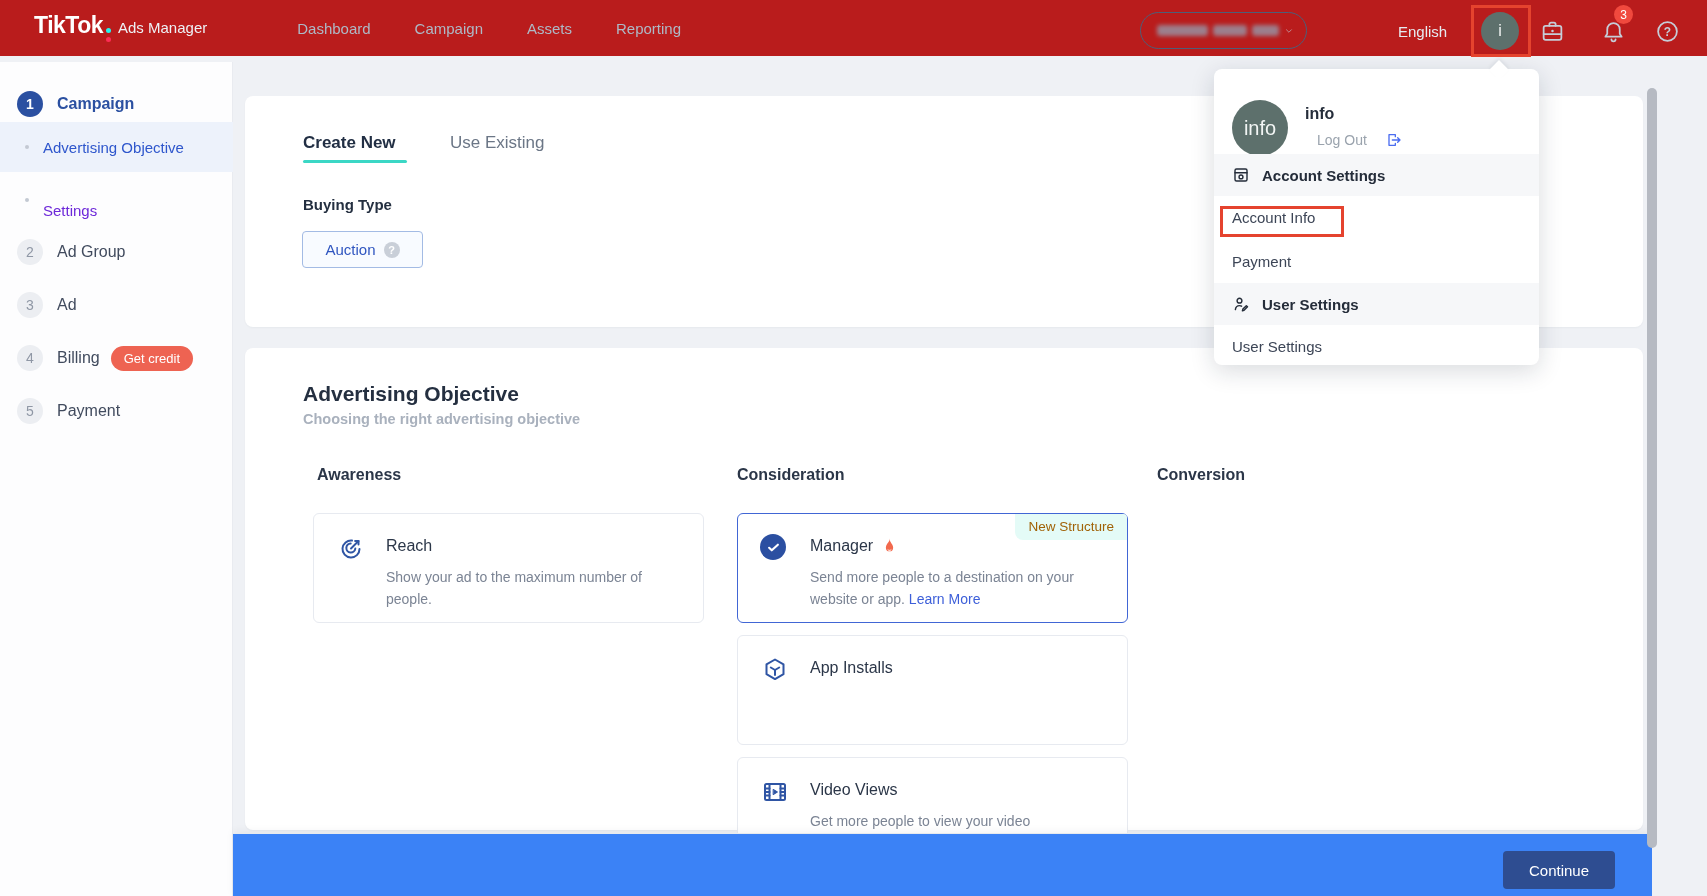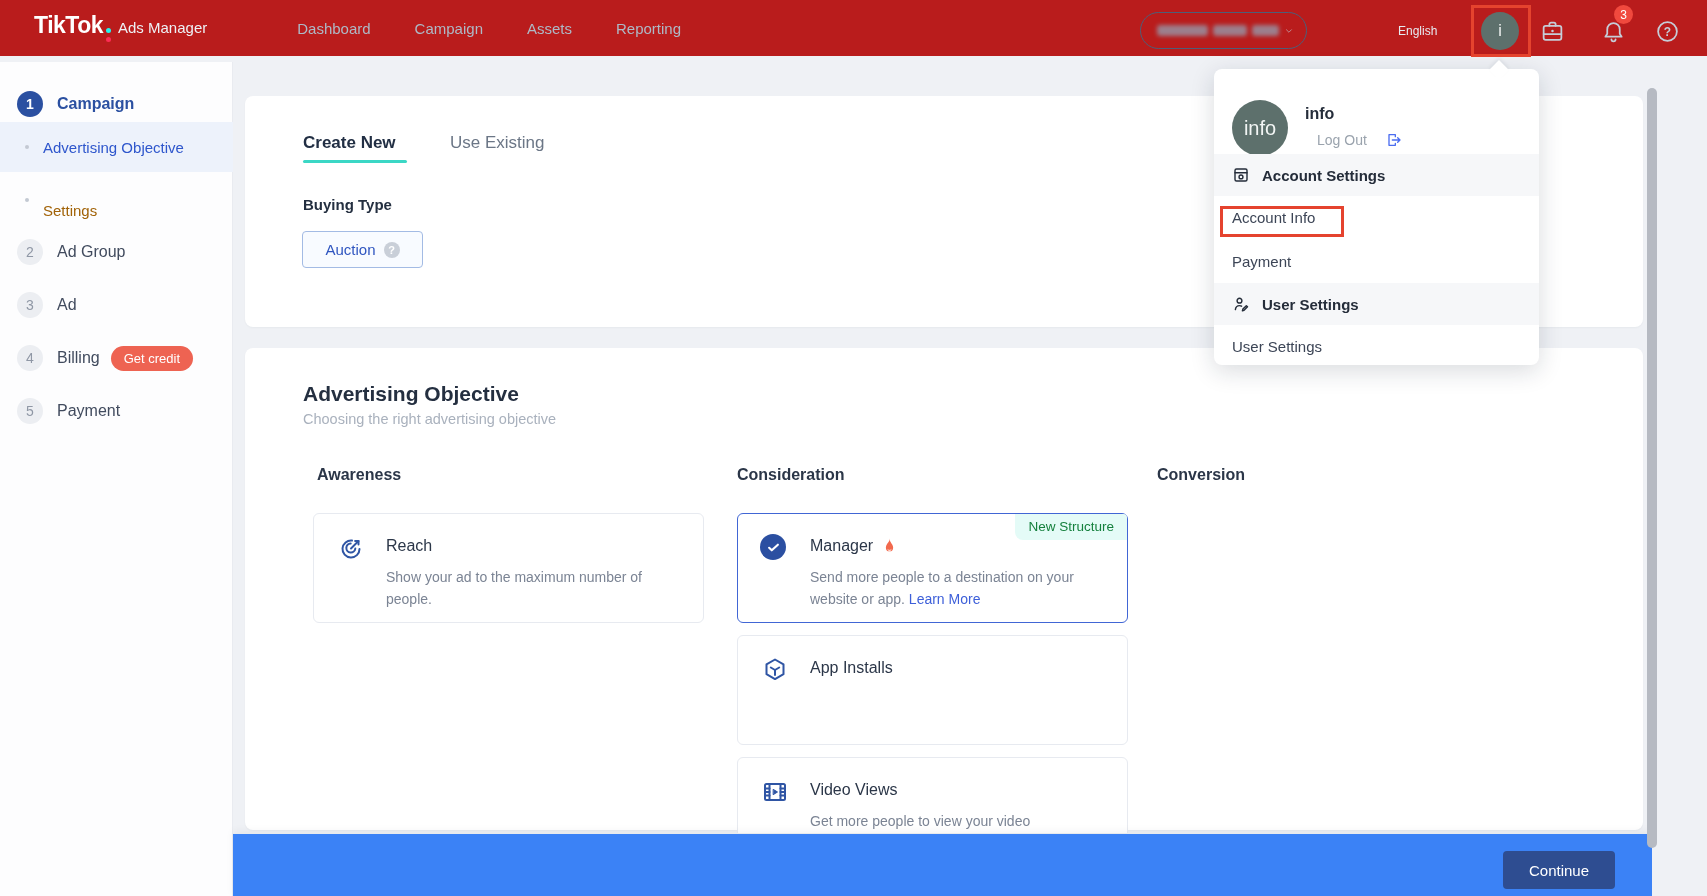--- a/index.html
+++ b/index.html
@@ -10,21 +10,21 @@
   .logo-wrap { display:flex; align-items:baseline; margin-left:34px; cursor:pointer; }
   .logo-main { color:#fff; font-size:23px; font-weight:bold; letter-spacing:-0.5px; }
   .logo-colon { display:inline-flex; flex-direction:column; gap:4px; margin:0 7px 2px 3px; }
   .logo-colon i { width:5px; height:5px; border-radius:50%; display:block; }
   .logo-sub { color:#eef1f5; font-size:15px; }
   .nav-items { display:flex; gap:44px; margin-left:90px; }
   .nav-item { color:#aeb9c6; font-size:15px; cursor:pointer; }
   .acct-pill { position:absolute; left:1140px; top:12px; width:167px; height:37px; border:1px solid #4d5e78; border-radius:19px; display:flex; align-items:center; padding:0 12px 0 16px; gap:5px; }
   .blurbar { height:11px; border-radius:3px; background:#93a0b2; opacity:.75; filter:blur(2px); }
   .pill-caret { margin-left:auto; width:10px; height:10px; opacity:.6; }
-  .lang { position:absolute; left:1398px; top:0; height:62px; display:flex; align-items:center; color:#e6eaf0; font-size:12px; cursor:pointer; }
+  .lang { position:absolute; left:1398px; top:0; height:62px; display:flex; align-items:center; color:#e6eaf0; font-size:15px; cursor:pointer; }
   .nav-avatar { position:absolute; left:1481px; top:12px; width:38px; height:38px; border-radius:50%; background:#5d706c; color:#f2f5f4; font-size:16px; display:flex; align-items:center; justify-content:center; cursor:pointer; }
   .nav-ic { position:absolute; top:19px; width:25px; height:25px; cursor:pointer; }
   .bell-badge { position:absolute; left:1614px; top:5px; min-width:19px; height:19px; border-radius:10px; background:#f0493e; color:#fff; font-size:12px; display:flex; align-items:center; justify-content:center; padding:0 4px; z-index:2; }
 
   
   .sidebar { position:absolute; left:0; top:62px; width:233px; height:834px; background:#fdfdfe; border-right:1px solid #e9ebf0; z-index:5; }
   .step-row { position:absolute; left:0; width:233px; height:48px; display:flex; align-items:center; cursor:pointer; }
   .step-circle { width:26px; height:26px; border-radius:50%; margin-left:17px; display:flex; align-items:center; justify-content:center; font-size:14px; }
   .step-circle.active { background:#2b50a1; color:#fff; font-weight:bold; }
   .step-circle.idle { background:#eceef2; color:#8f97a5; }
@@ -42,30 +42,30 @@
   .tab { position:absolute; top:37px; font-size:17px; cursor:pointer; }
   .tab.on { color:#222f44; font-weight:bold; }
   .tab.off { color:#6b7686; }
   .tab-underline { position:absolute; left:58px; top:64px; width:104px; height:3px; background:#3bd7c5; border-radius:2px; }
   .buying-label { position:absolute; left:58px; top:100px; font-size:15px; font-weight:bold; color:#242f40; }
   .auction-btn { position:absolute; left:57px; top:135px; width:121px; height:37px; border:1px solid #a3bbe4; background:#f8fbff; border-radius:4px; display:flex; align-items:center; justify-content:center; gap:8px; cursor:pointer; }
   .auction-btn span { color:#3056c0; font-size:15px; font-weight:500; }
   .qmark { width:16px; height:16px; border-radius:50%; background:#c9cfd8; color:#fff; font-size:11px; font-weight:bold; display:flex; align-items:center; justify-content:center; }
 
   .obj-title { position:absolute; left:58px; top:34px; font-size:21px; font-weight:bold; color:#242f40; }
-  .obj-sub { position:absolute; left:58px; top:63px; font-size:14.5px; color:#a9b1bd; }
+  .obj-sub { position:absolute; left:58px; top:63px; font-size:14.5px; color:#a9b1bd;font-weight:bold; }
   .col-header { position:absolute; top:118px; font-size:16px; font-weight:bold; color:#2b3648; }
   .obj-card { position:absolute; width:391px; height:110px; background:#fff; border:1px solid #e7eaf0; border-radius:6px; cursor:pointer; }
   .obj-card.selected { border:1.5px solid #4166d5; }
   .obj-icon { position:absolute; left:24px; top:21px; width:26px; height:26px; }
   .obj-card-title { position:absolute; left:72px; top:23px; font-size:16px; font-weight:500; color:#2b3648; display:flex; align-items:center; gap:9px; }
   .obj-card-desc { position:absolute; left:72px; top:52px; width:295px; font-size:14px; color:#7b8494; line-height:1.6; }
   .learn-more { color:#3d5fd9; cursor:pointer; }
   .check-circle { position:absolute; left:22px; top:20px; width:26px; height:26px; border-radius:50%; background:#2b4fa1; display:flex; align-items:center; justify-content:center; }
-  .new-badge { position:absolute; top:0; right:0; background:#e4fbf7; color:#15803d; font-size:13.5px; padding:5px 13px 6px; border-radius:0 4px 0 8px; }
+  .new-badge { position:absolute; top:0; right:0; background:#e4fbf7; color:#a16207; font-size:13.5px; padding:5px 13px 6px; border-radius:0 4px 0 8px; }
 
   
   .footer { position:absolute; left:233px; top:833px; width:1419px; height:63px; background:#3b82f6; border-top:1px solid #e7eaee; box-shadow:0 -2px 8px rgba(31,45,61,.05); z-index:10; }
   .continue-btn { position:absolute; left:1270px; top:17px; width:112px; height:38px; background:#2e4d91; border:none; border-radius:4px; color:#fff; font-size:15px; cursor:pointer; font-family:"Liberation Sans", sans-serif; }
 
   
   .gutter { position:absolute; left:1652px; top:62px; width:55px; height:834px; background:#eff1f5; z-index:12; }
   .scroll-thumb { position:absolute; left:1647px; top:88px; width:10px; height:760px; border-radius:5px; background:#b6bac2; z-index:13; cursor:pointer; }
 
   
@@ -134,21 +134,21 @@
   <div class="step-row" style="top:18px">
     <div class="step-circle active">1</div>
     <div class="step-label active">Campaign</div>
   </div>
   <div class="sub-row" style="top:60px; height:50px; background:#edf2fb;">
     <span class="sub-dot"></span>
     <span class="sub-label" style="color:#2e56cc; font-weight:500;">Advertising Objective</span>
   </div>
   <div class="sub-row" style="top:118px; height:40px;">
     <span class="sub-dot"></span>
-    <span class="sub-label" style="color:#a16207;margin-top:21px;">Settings</span>
+    <span class="sub-label" style="color:#6d28d9;margin-top:21px;">Settings</span>
   </div>
   <div class="step-row" style="top:166px">
     <div class="step-circle idle">2</div>
     <div class="step-label">Ad Group</div>
   </div>
   <div class="step-row" style="top:219px">
     <div class="step-circle idle">3</div>
     <div class="step-label">Ad</div>
   </div>
   <div class="step-row" style="top:272px">

